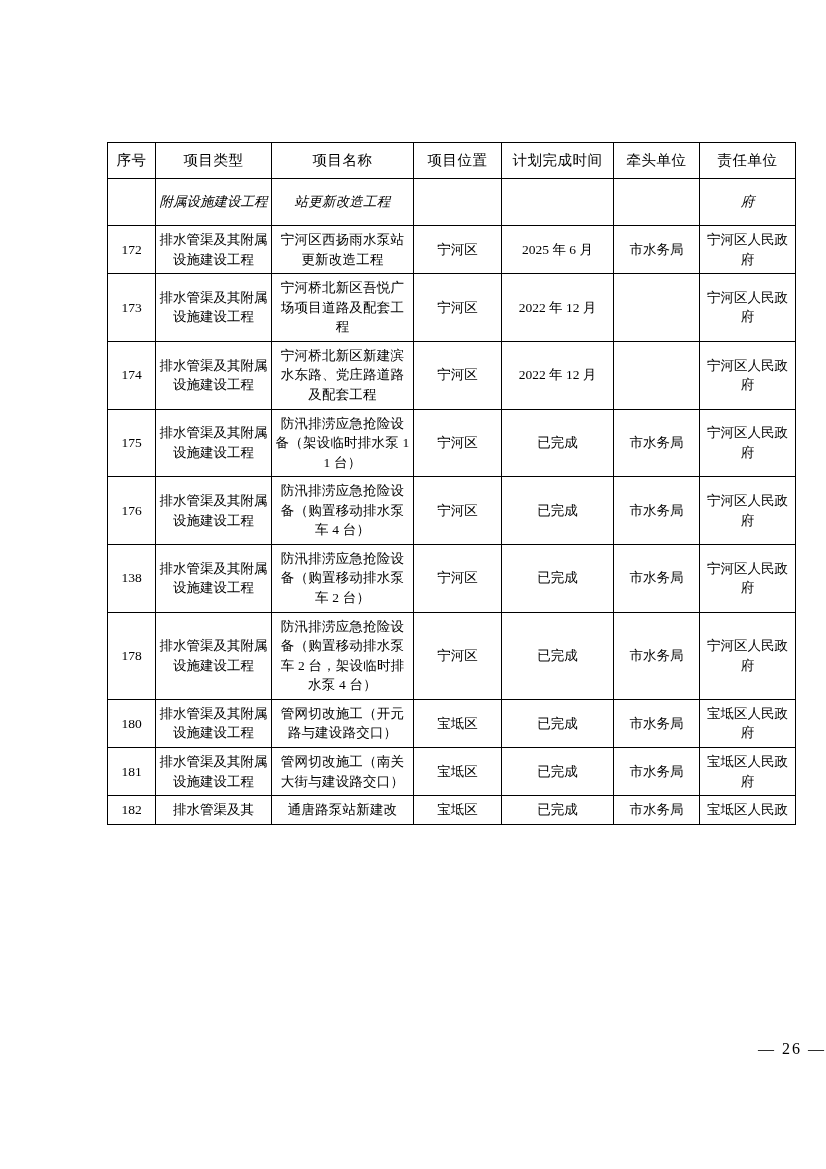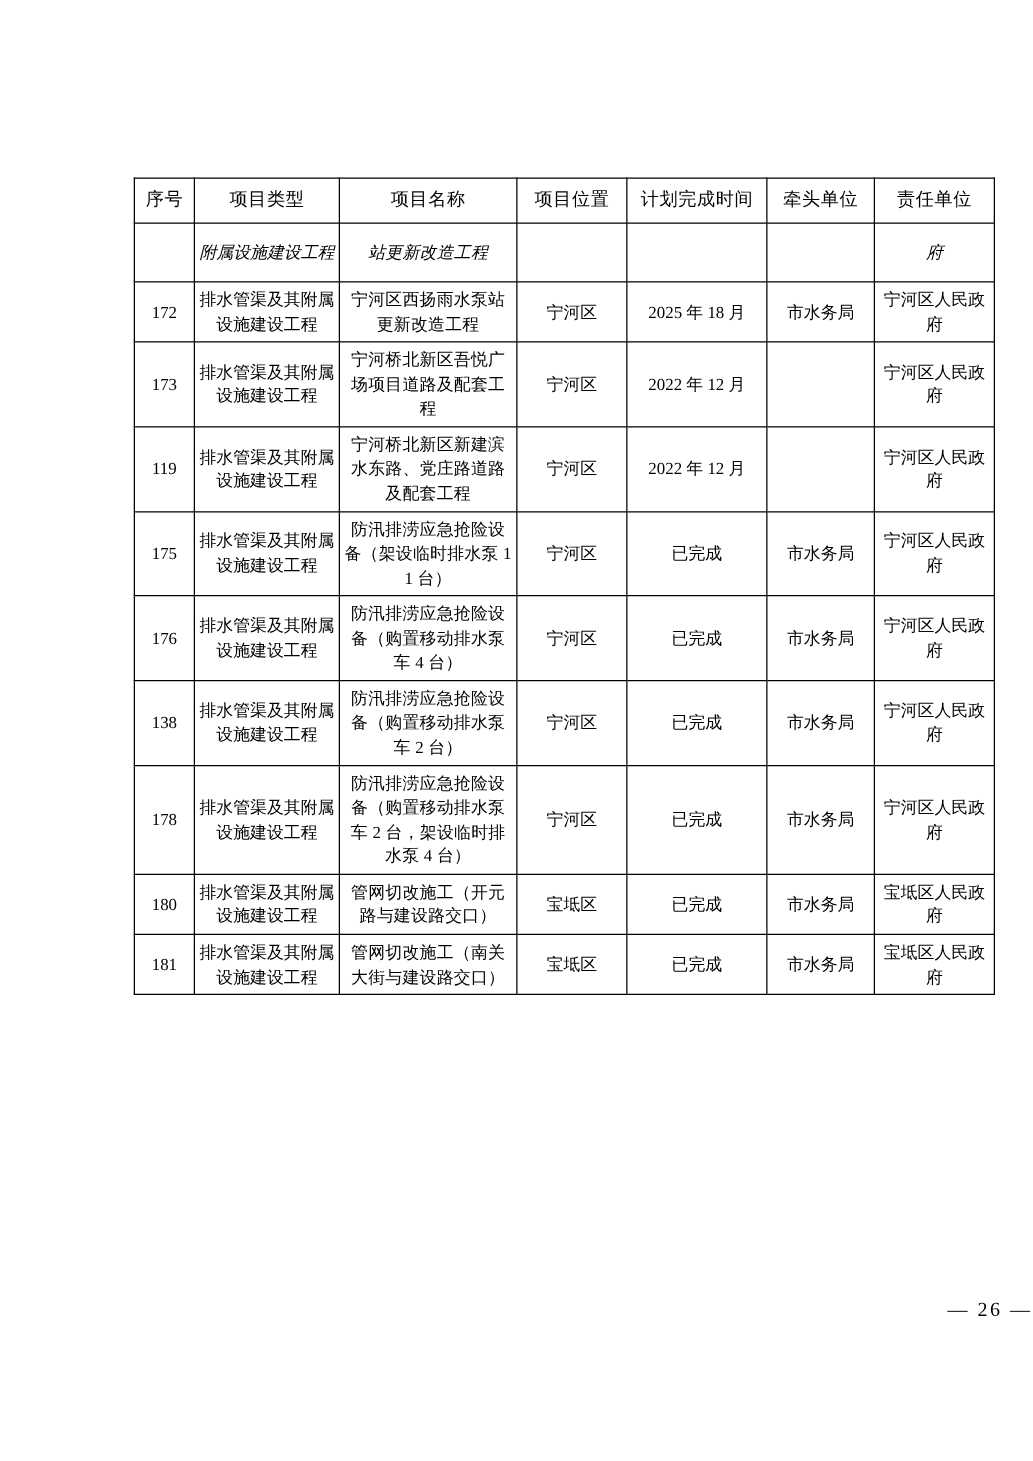--- a/index.html
+++ b/index.html
@@ -115,35 +115,35 @@
           <td></td>
           <td></td>
           <td></td>
           <td>府</td>
         </tr>
         <tr>
           <td>172</td>
           <td>排水管渠及其附属设施建设工程</td>
           <td class="cell-name">宁河区西扬雨水泵站更新改造工程</td>
           <td>宁河区</td>
-          <td>2025 年 18 月</td>
+          <td>2025 年 6 月</td>
           <td>市水务局</td>
           <td>宁河区人民政府</td>
         </tr>
         <tr>
           <td>173</td>
           <td>排水管渠及其附属设施建设工程</td>
           <td class="cell-name">宁河桥北新区吾悦广场项目道路及配套工程</td>
           <td>宁河区</td>
           <td>2022 年 12 月</td>
           <td></td>
           <td>宁河区人民政府</td>
         </tr>
         <tr>
-          <td>119</td>
+          <td>174</td>
           <td>排水管渠及其附属设施建设工程</td>
           <td class="cell-name">宁河桥北新区新建滨水东路、党庄路道路及配套工程</td>
           <td>宁河区</td>
           <td>2022 年 12 月</td>
           <td></td>
           <td>宁河区人民政府</td>
         </tr>
         <tr>
           <td>175</td>
           <td>排水管渠及其附属设施建设工程</td>
@@ -190,20 +190,29 @@
           <td>宝坻区人民政府</td>
         </tr>
         <tr>
           <td>181</td>
           <td>排水管渠及其附属设施建设工程</td>
           <td class="cell-name">管网切改施工（南关大街与建设路交口）</td>
           <td>宝坻区</td>
           <td>已完成</td>
           <td>市水务局</td>
           <td>宝坻区人民政府</td>
+        </tr>
+        <tr>
+          <td>182</td>
+          <td>排水管渠及其</td>
+          <td class="cell-name">通唐路泵站新建改</td>
+          <td>宝坻区</td>
+          <td>已完成</td>
+          <td>市水务局</td>
+          <td>宝坻区人民政</td>
         </tr>
       </tbody>
     </table>
   </div>
 
   <div class="page-number">
     <span class="pn-inner">— 26 —</span>
   </div>
 
 </div>

